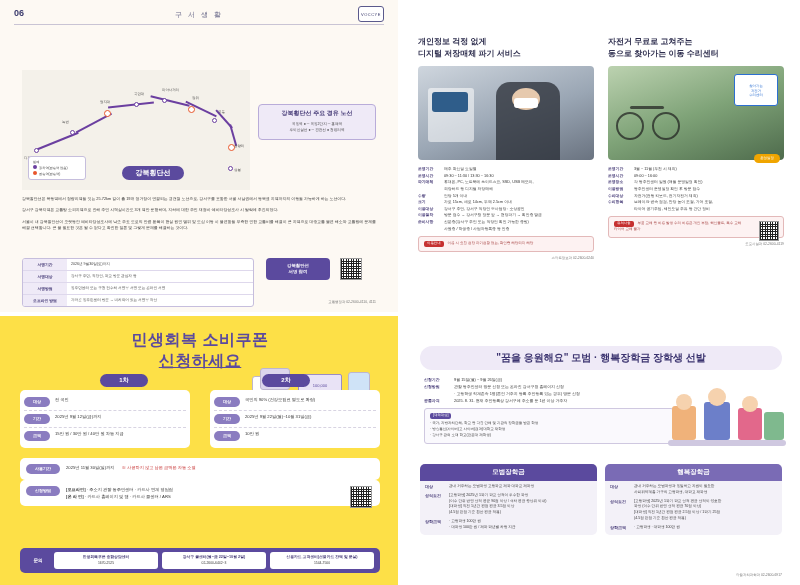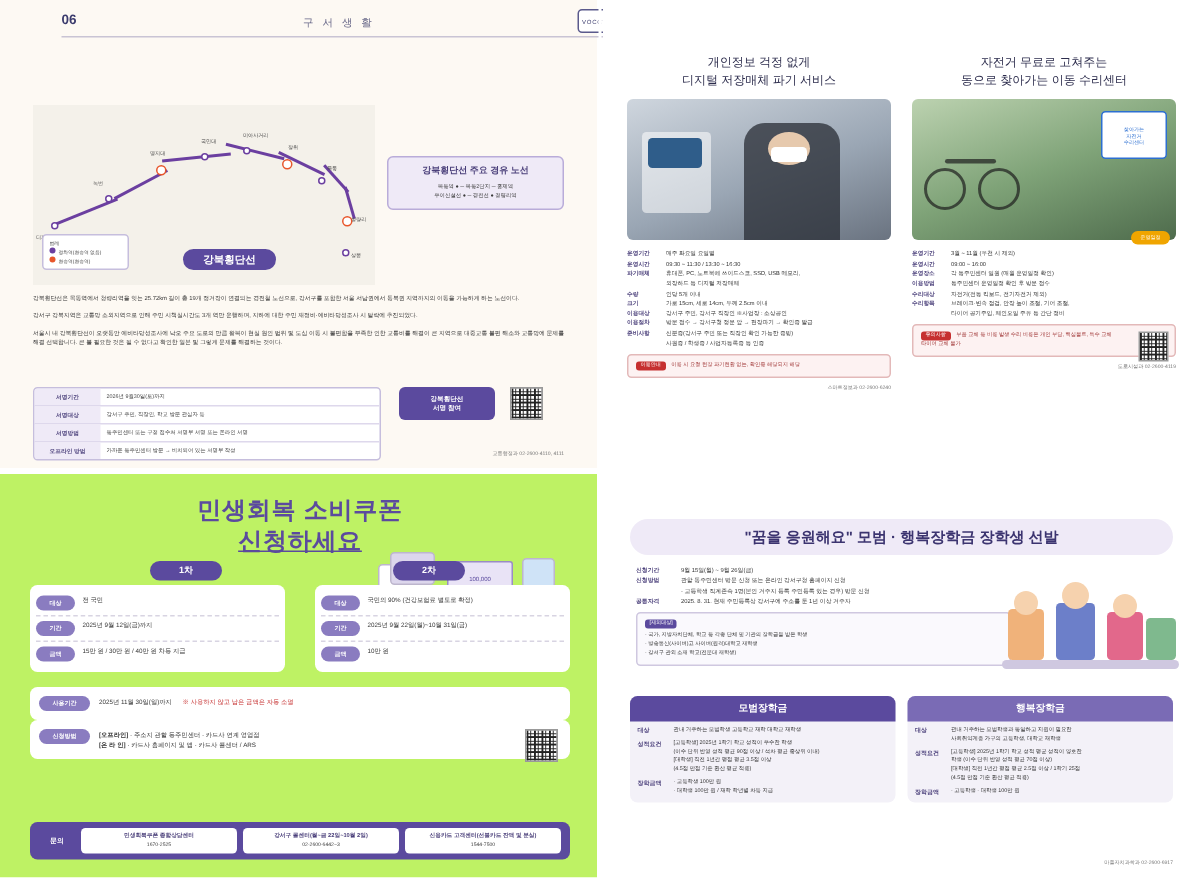--- a/index.html
+++ b/index.html
@@ -11,25 +11,25 @@
     font-size:5px;
     color:#231f20;
     position:relative;
     overflow:hidden;
   }
   .page { position:absolute; background:#fff; }
 
   
   #p06 { left:0; top:0; width:398px; height:312px; background:#fdf9f3; }
   #p07 { left:402px; top:0; width:398px; height:312px; background:#ffffff; }
-  #p08 { left:0; top:316px; width:398px; height:269px; background:#bef264; }
+  #p08 { left:0; top:316px; width:398px; height:269px; background:#fde047; }
   #p09 { left:402px; top:316px; width:398px; height:269px; background:#ffffff; }
 
   .pg-head {
-    position:absolute; left:0; top:0; width:100%; height:26px;margin-left:27px;
+    position:absolute; left:0; top:0; width:100%; height:26px;
   }
   .pg-num { position:absolute; top:8px; font-size:9px; font-weight:bold; color:#3b3b6d; }
   .pg-title {
     position:absolute; top:10px; left:50%; transform:translateX(-50%);
     font-size:7px; color:#6a6a8a; letter-spacing:2px;
   }
   .pg-rule { position:absolute; left:14px; right:14px; top:24px; height:1px; background:#c9c4d4; }
   .logo-badge {
     position:absolute; top:6px; width:26px; height:16px;
     border:1px solid #5b5a8c; border-radius:3px;
@@ -109,21 +109,21 @@
       linear-gradient(0deg,#222 20%,transparent 20%,transparent 44%,#222 44%,#222 58%,transparent 58%);
     background-size:5px 5px, 5px 5px;
   }
   .footer-note {
     position:absolute; right:22px; bottom:8px; font-size:3.4px; color:#777;
   }
 
   
   .col2 { position:absolute; top:36px; width:176px; }
   .c2-title {
-    font-size:8px; font-weight:normal; line-height:1.5; text-align:center; color:#2d2d4d;
+    font-size:8px; font-weight:bold; line-height:1.5; text-align:left; color:#2d2d4d;
   }
   .photo {
     margin-top:6px; height:94px; border-radius:4px; position:relative; overflow:hidden;
   }
   .photo.a { background:linear-gradient(160deg,#cfd6de 0%,#9aa6b4 55%,#6a7380 100%); }
   .photo.b { background:linear-gradient(160deg,#bcd2b0 0%,#7fa378 50%,#4e6b4c 100%); }
   .photo .ph-obj { position:absolute; background:rgba(255,255,255,0.55); border-radius:3px; }
   .photo .ph-dark { position:absolute; background:rgba(40,44,52,0.75); border-radius:4px; }
   .photo .ph-ban {
     position:absolute; right:6px; top:8px; width:44px; height:32px;

